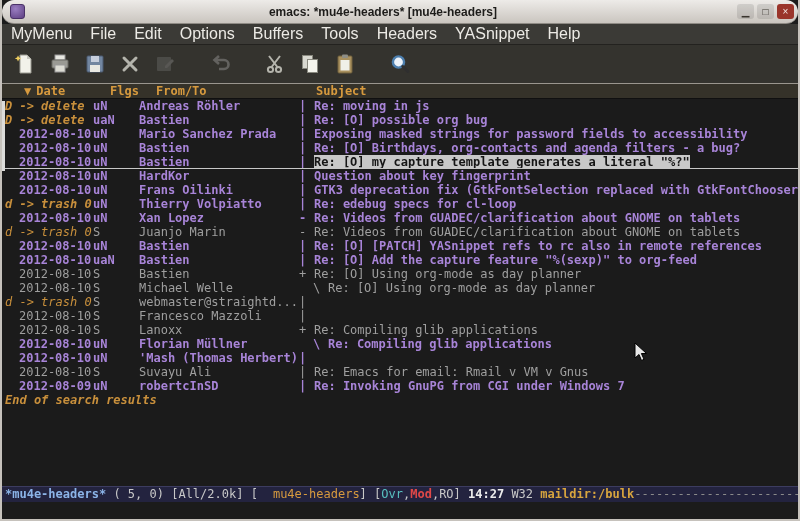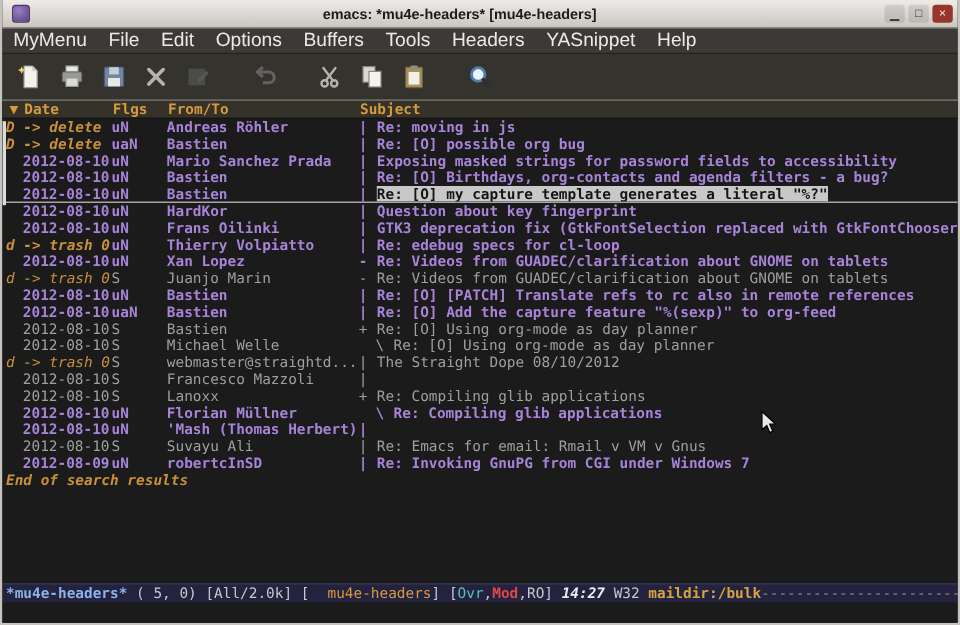--- a/index.html
+++ b/index.html
@@ -11,20 +11,21 @@
     background:#1b1b1b;
     font-family:"DejaVu Sans Mono", monospace;
   }
   
   .titlebar {
     height:24px; flex:0 0 24px; display:flex; align-items:center;
     background:linear-gradient(#edebe8,#cac5bf);
     border-bottom:1px solid #8e8a84;
     font-family:"Liberation Sans", sans-serif;
     padding:0 4px;
+    border-radius:12px;
   }
   .win-icon {
     width:15px; height:15px; border-radius:3px; margin:0 4px;
     background:radial-gradient(circle at 35% 30%, #9a7ec2, #5d3f82);
     border:1px solid #4a3268;
   }
   .title {
     flex:1; text-align:center; font-size:12px; font-weight:bold; color:#1d1c1a;
     white-space:nowrap; overflow:hidden;
   }
@@ -48,21 +49,21 @@
   }
   .tool-btn { width:26px; height:26px; margin-right:9px; display:flex; align-items:center; justify-content:center; }
   .tool-btn svg { width:24px; height:24px; }
   .tool-btn.gap { margin-left:20px; }
   .tool-btn.disabled { opacity:.8; }
   
   .content { flex:1 1 auto; position:relative; overflow:hidden; background:#1b1b1b;
     font-size:12px; }
   .header-line {
     height:15px; line-height:15px; display:flex; white-space:pre;
-    background:#353229; color:#d79a3e; font-weight:bold; padding-left:4px;
+    background:#353229; color:#d79a3e; font-weight:bold; padding-left:20px;
     border-bottom:1px solid #101010;
   }
   .hdr-sort { margin-right:5px; }
   .msg-list { }
   .row { height:14px; line-height:14px; display:flex; white-space:pre; overflow:hidden; padding-left:3px; }
   .c-date { width:88px; flex:0 0 88px; overflow:hidden; }
   .c-date.plain { padding-left:14px; }
   .c-date.mark { color:#c9903c; font-style:italic; }
   .c-flags { width:46px; flex:0 0 46px; overflow:hidden; }
   .c-from { width:160px; flex:0 0 160px; overflow:hidden; }
@@ -80,21 +81,21 @@
   
   .modeline {
     height:16px; flex:0 0 16px; line-height:15px; white-space:pre; overflow:hidden;
     background:#23233f; border-top:1px solid #3c3c60; padding-left:3px; font-size:12px;
   }
   .ml-buffer { color:#8cb4e8; font-weight:bold; }
   .ml-plain { color:#c8c8c8; }
   .ml-mode { color:#d79a3e;padding-left:15px; }
   .ml-ovr { color:#58c0c0; }
   .ml-mod { color:#e04848; font-weight:bold; }
-  .ml-time { color:#ececec; font-weight:bold;font-style:italic; }
+  .ml-time { color:#ececec; font-weight:bold; }
   .ml-maildir { color:#d7a43e; font-weight:bold; }
   .ml-dashes { color:#8a8a8a; }
   
   .echo { flex:0 0 17px; background:#1b1b1b; }
   
   .mouse { position:absolute; left:632px; top:342px; z-index:50; pointer-events:none; }
 </style>
 </head>
 <body>
 
@@ -265,21 +266,21 @@
     <span class="c-flags">S</span>
     <span class="c-from">Juanjo Marin</span>
     <span class="c-sep">-</span>
     <span class="c-subject">Re: Videos from GUADEC/clarification about GNOME on tablets</span>
   </div>
         <div class="row unread">
     <span class="c-date plain">2012-08-10</span>
     <span class="c-flags">uN</span>
     <span class="c-from">Bastien</span>
     <span class="c-sep">|</span>
-    <span class="c-subject">Re: [O] [PATCH] Translate refs to rc also in remote references</span>
+    <span class="c-subject">Re: [O] [PATCH] YASnippet refs to rc also in remote references</span>
   </div>
         <div class="row unread">
     <span class="c-date plain">2012-08-10</span>
     <span class="c-flags">uaN</span>
     <span class="c-from">Bastien</span>
     <span class="c-sep">|</span>
     <span class="c-subject">Re: [O] Add the capture feature "%(sexp)" to org-feed</span>
   </div>
         <div class="row read">
     <span class="c-date plain">2012-08-10</span>
@@ -293,21 +294,20 @@
     <span class="c-flags">S</span>
     <span class="c-from">Michael Welle</span>
     <span class="c-sep indent">\</span>
     <span class="c-subject">Re: [O] Using org-mode as day planner</span>
   </div>
         <div class="row read">
     <span class="c-date mark">d -&gt; trash 0</span>
     <span class="c-flags">S</span>
     <span class="c-from">webmaster@straightd...</span>
     <span class="c-sep">|</span>
-    <span class="c-subject">The Straight Dope 08/10/2012</span>
   </div>
         <div class="row read">
     <span class="c-date plain">2012-08-10</span>
     <span class="c-flags">S</span>
     <span class="c-from">Francesco Mazzoli</span>
     <span class="c-sep">|</span>
   </div>
         <div class="row read">
     <span class="c-date plain">2012-08-10</span>
     <span class="c-flags">S</span>

